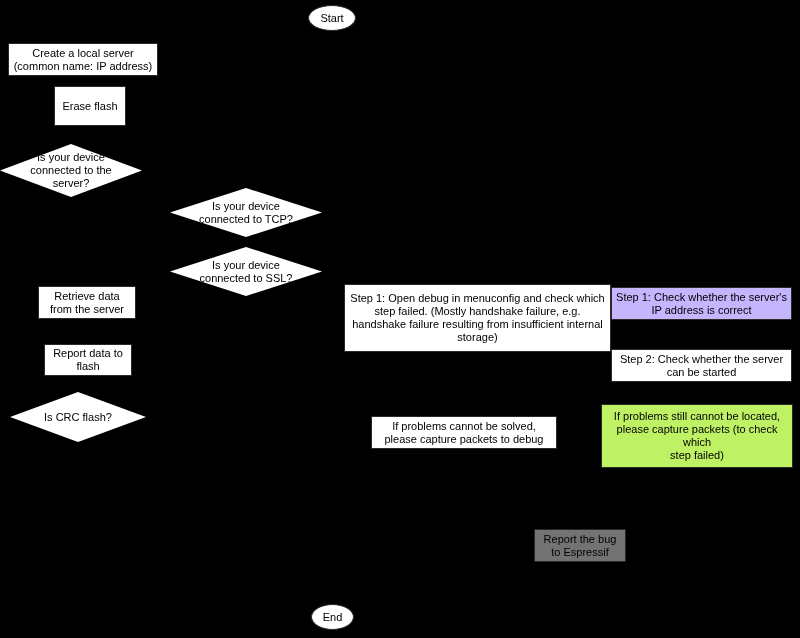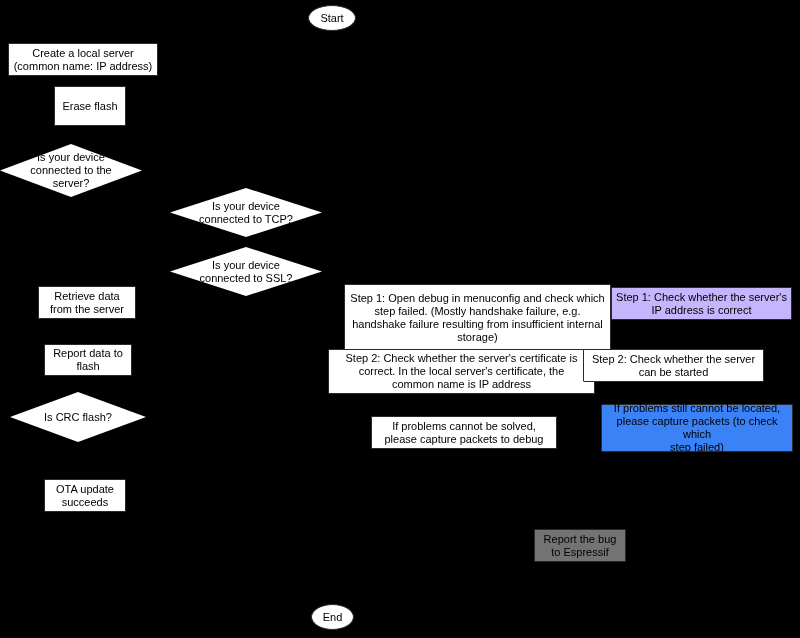--- a/index.html
+++ b/index.html
@@ -59,30 +59,25 @@
     <div class="node rect" style="left: 38px; top: 286px; width: 98px; height: 33px; background: rgb(255, 255, 255); color: rgb(0, 0, 0);">Retrieve data
 from the server</div>
     <div class="node rect" style="left: 328px; top: 284px; width: 267px; height: 68px; background: rgb(255, 255, 255); color: rgb(0, 0, 0); margin-left: 16px;">Step 1: Open debug in menuconfig and check which
 step failed. (Mostly handshake failure, e.g.
 handshake failure resulting from insufficient internal
 storage)</div>
     <div class="node rect" style="left: 611px; top: 287px; width: 181px; height: 33px; background: #c4b5fd; color: rgb(0, 0, 0);">Step 1: Check whether the server's
 IP address is correct</div>
     <div class="node rect" style="left: 44px; top: 344px; width: 88px; height: 32px; background: rgb(255, 255, 255); color: rgb(0, 0, 0);">Report data to
 flash</div>
-    <div class="node rect" style="left: 328px; top: 349px; width: 267px; height: 45px; background: rgb(255, 255, 255); color: rgb(0, 0, 0);">Step 2: Check whether the server's certificate is
-correct. In the local server's certificate, the
-common name is IP address</div>
-    <div class="node rect" style="left: 583px; top: 349px; width: 181px; height: 33px; background: rgb(255, 255, 255); color: rgb(0, 0, 0);">Step 2: Check whether the server
+    <div class="node rect" style="left: 611px; top: 349px; width: 181px; height: 33px; background: rgb(255, 255, 255); color: rgb(0, 0, 0);">Step 2: Check whether the server
 can be started</div>
     <div class="node diamond" style="left: 10px; top: 392px; width: 136px; height: 50px; background: rgb(255, 255, 255); color: rgb(0, 0, 0);">Is CRC flash?</div>
     <div class="node rect" style="left: 371px; top: 416px; width: 186px; height: 33px; background: rgb(255, 255, 255); color: rgb(0, 0, 0);">If problems cannot be solved,
 please capture packets to debug</div>
-    <div class="node rect" style="left: 601px; top: 404px; width: 192px; height: 48px; background: #3b82f6; color: rgb(0, 0, 0);">If problems still cannot be located,
+    <div class="node rect" style="left: 601px; top: 404px; width: 192px; height: 64px; background: #bef264; color: rgb(0, 0, 0);">If problems still cannot be located,
 please capture packets (to check which
 step failed)</div>
-    <div class="node rect" style="left: 44px; top: 479px; width: 82px; height: 33px; background: rgb(255, 255, 255); color: rgb(0, 0, 0);">OTA update
-succeeds</div>
     <div class="node rect" style="left: 534px; top: 487px; width: 92px; height: 26px; background: rgb(255, 255, 255); color: rgb(0, 0, 0); margin-top: 44px;">OTA update fails</div>
     <div class="node rect" style="left: 534px; top: 529px; width: 92px; height: 33px; background: #737373; color: rgb(0, 0, 0);">Report the bug
 to Espressif</div>
     <div class="node ellipse" style="left: 311px; top: 604px; width: 43px; height: 26px; background: rgb(255, 255, 255); color: rgb(0, 0, 0);">End</div>
   </div>
 
 </body></html>

